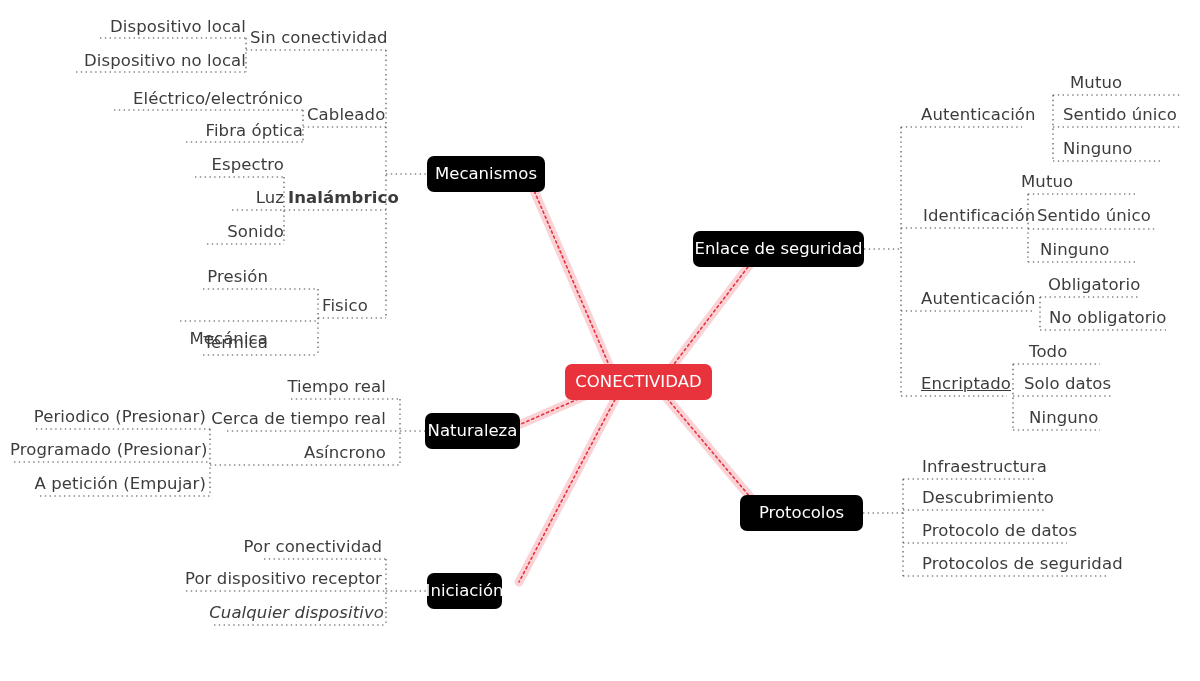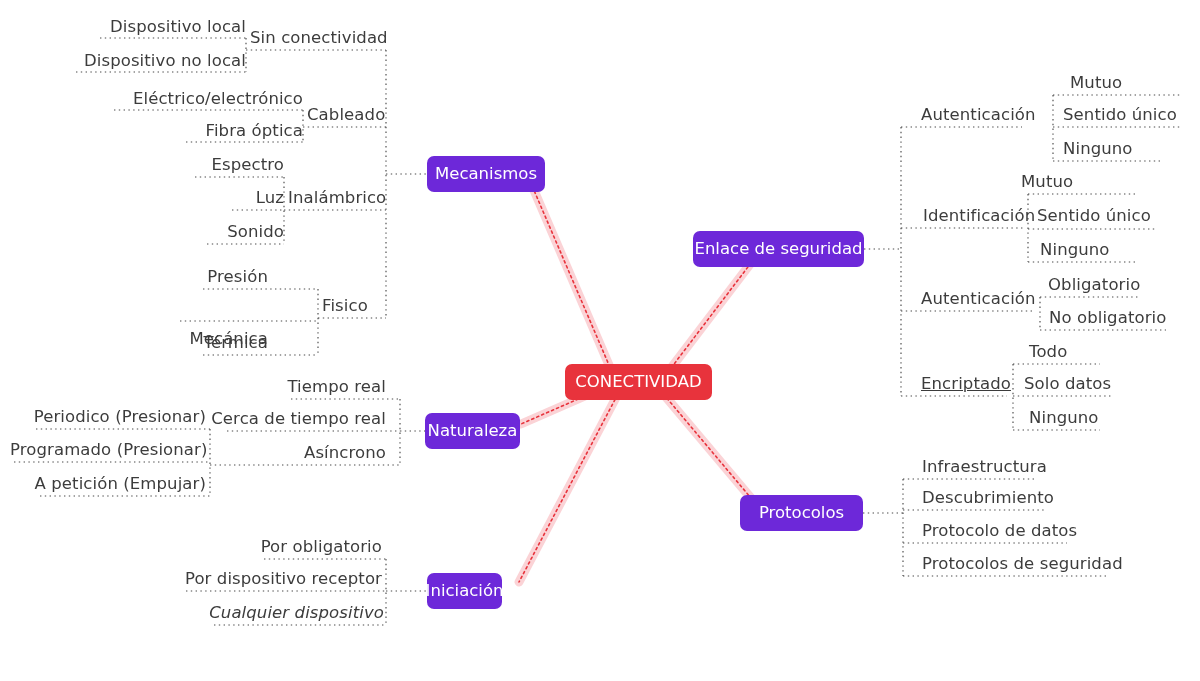--- a/index.html
+++ b/index.html
@@ -33,21 +33,21 @@
     color:#ffffff;
     font-size:16.5px;
     line-height:1;
     display:flex;
     align-items:center;
     justify-content:center;
     white-space:nowrap;
     box-sizing:border-box;
     padding:0 14px;
   }
-  .node.lvl1{background:#6d28d9;height:36px;}
+  .node.lvl1{background:#000000;height:36px;}
   .node.root{background:#e8333c;height:36px;}
 </style>
 </head>
 <body>
 
 <div id="canvas">
 
   <svg id="wires" viewBox="0 0 1200 681" xmlns="http://www.w3.org/2000/svg">
 
     <g stroke-linecap="round" fill="none">
@@ -165,36 +165,36 @@
   <div class="lbl r" style="left:46px;top:51px;width:200px;">Dispositivo no local</div>
   <div class="lbl" style="left:250px;top:28px;">Sin conectividad</div>
 
   <div class="lbl r" style="left:93px;top:89px;width:210px;">Eléctrico/electrónico</div>
   <div class="lbl r" style="left:93px;top:121px;width:210px;">Fibra óptica</div>
   <div class="lbl" style="left:307px;top:105px;">Cableado</div>
 
   <div class="lbl r" style="left:94px;top:155px;width:190px;">Espectro</div>
   <div class="lbl r" style="left:94px;top:188px;width:190px;">Luz</div>
   <div class="lbl r" style="left:94px;top:222px;width:190px;">Sonido</div>
-  <div class="lbl" style="left:288px;top:188px;">Inalámbrico</div>
+  <div class="lbl" style="left:288px;top:188px;font-weight:bold;">Inalámbrico</div>
 
   <div class="lbl r" style="left:98px;top:267px;width:170px;">Presión</div>
   <div class="lbl r" style="left:98px;top:299px;width:170px;margin-top:30px;">Mecánica</div>
   <div class="lbl r" style="left:98px;top:333px;width:170px;">Térmica</div>
   <div class="lbl" style="left:322px;top:296px;">Fisico</div>
 
   <div class="lbl r" style="left:200px;top:377px;width:186px;">Tiempo real</div>
   <div class="lbl r" style="left:200px;top:409px;width:186px;">Cerca de tiempo real</div>
   <div class="lbl r" style="left:200px;top:443px;width:186px;">Asíncrono</div>
 
   <div class="lbl r" style="left:10px;top:407px;width:196px;">Periodico (Presionar)</div>
   <div class="lbl r" style="left:10px;top:440px;width:196px;">Programado (Presionar)</div>
   <div class="lbl r" style="left:10px;top:474px;width:196px;">A petición (Empujar)</div>
 
-  <div class="lbl r" style="left:150px;top:537px;width:232px;">Por obligatorio</div>
+  <div class="lbl r" style="left:150px;top:537px;width:232px;">Por conectividad</div>
   <div class="lbl r" style="left:150px;top:569px;width:232px;">Por dispositivo receptor</div>
   <div class="lbl r" style="left:152px;top:603px;width:232px;font-style:italic;">Cualquier dispositivo</div>
 
   <div class="lbl" style="left:921px;top:105px;">Autenticación</div>
   <div class="lbl" style="left:1070px;top:73px;">Mutuo</div>
   <div class="lbl" style="left:1063px;top:105px;">Sentido único</div>
   <div class="lbl" style="left:1063px;top:139px;">Ninguno</div>
 
   <div class="lbl" style="left:923px;top:206px;">Identificación</div>
   <div class="lbl" style="left:1021px;top:172px;">Mutuo</div>

